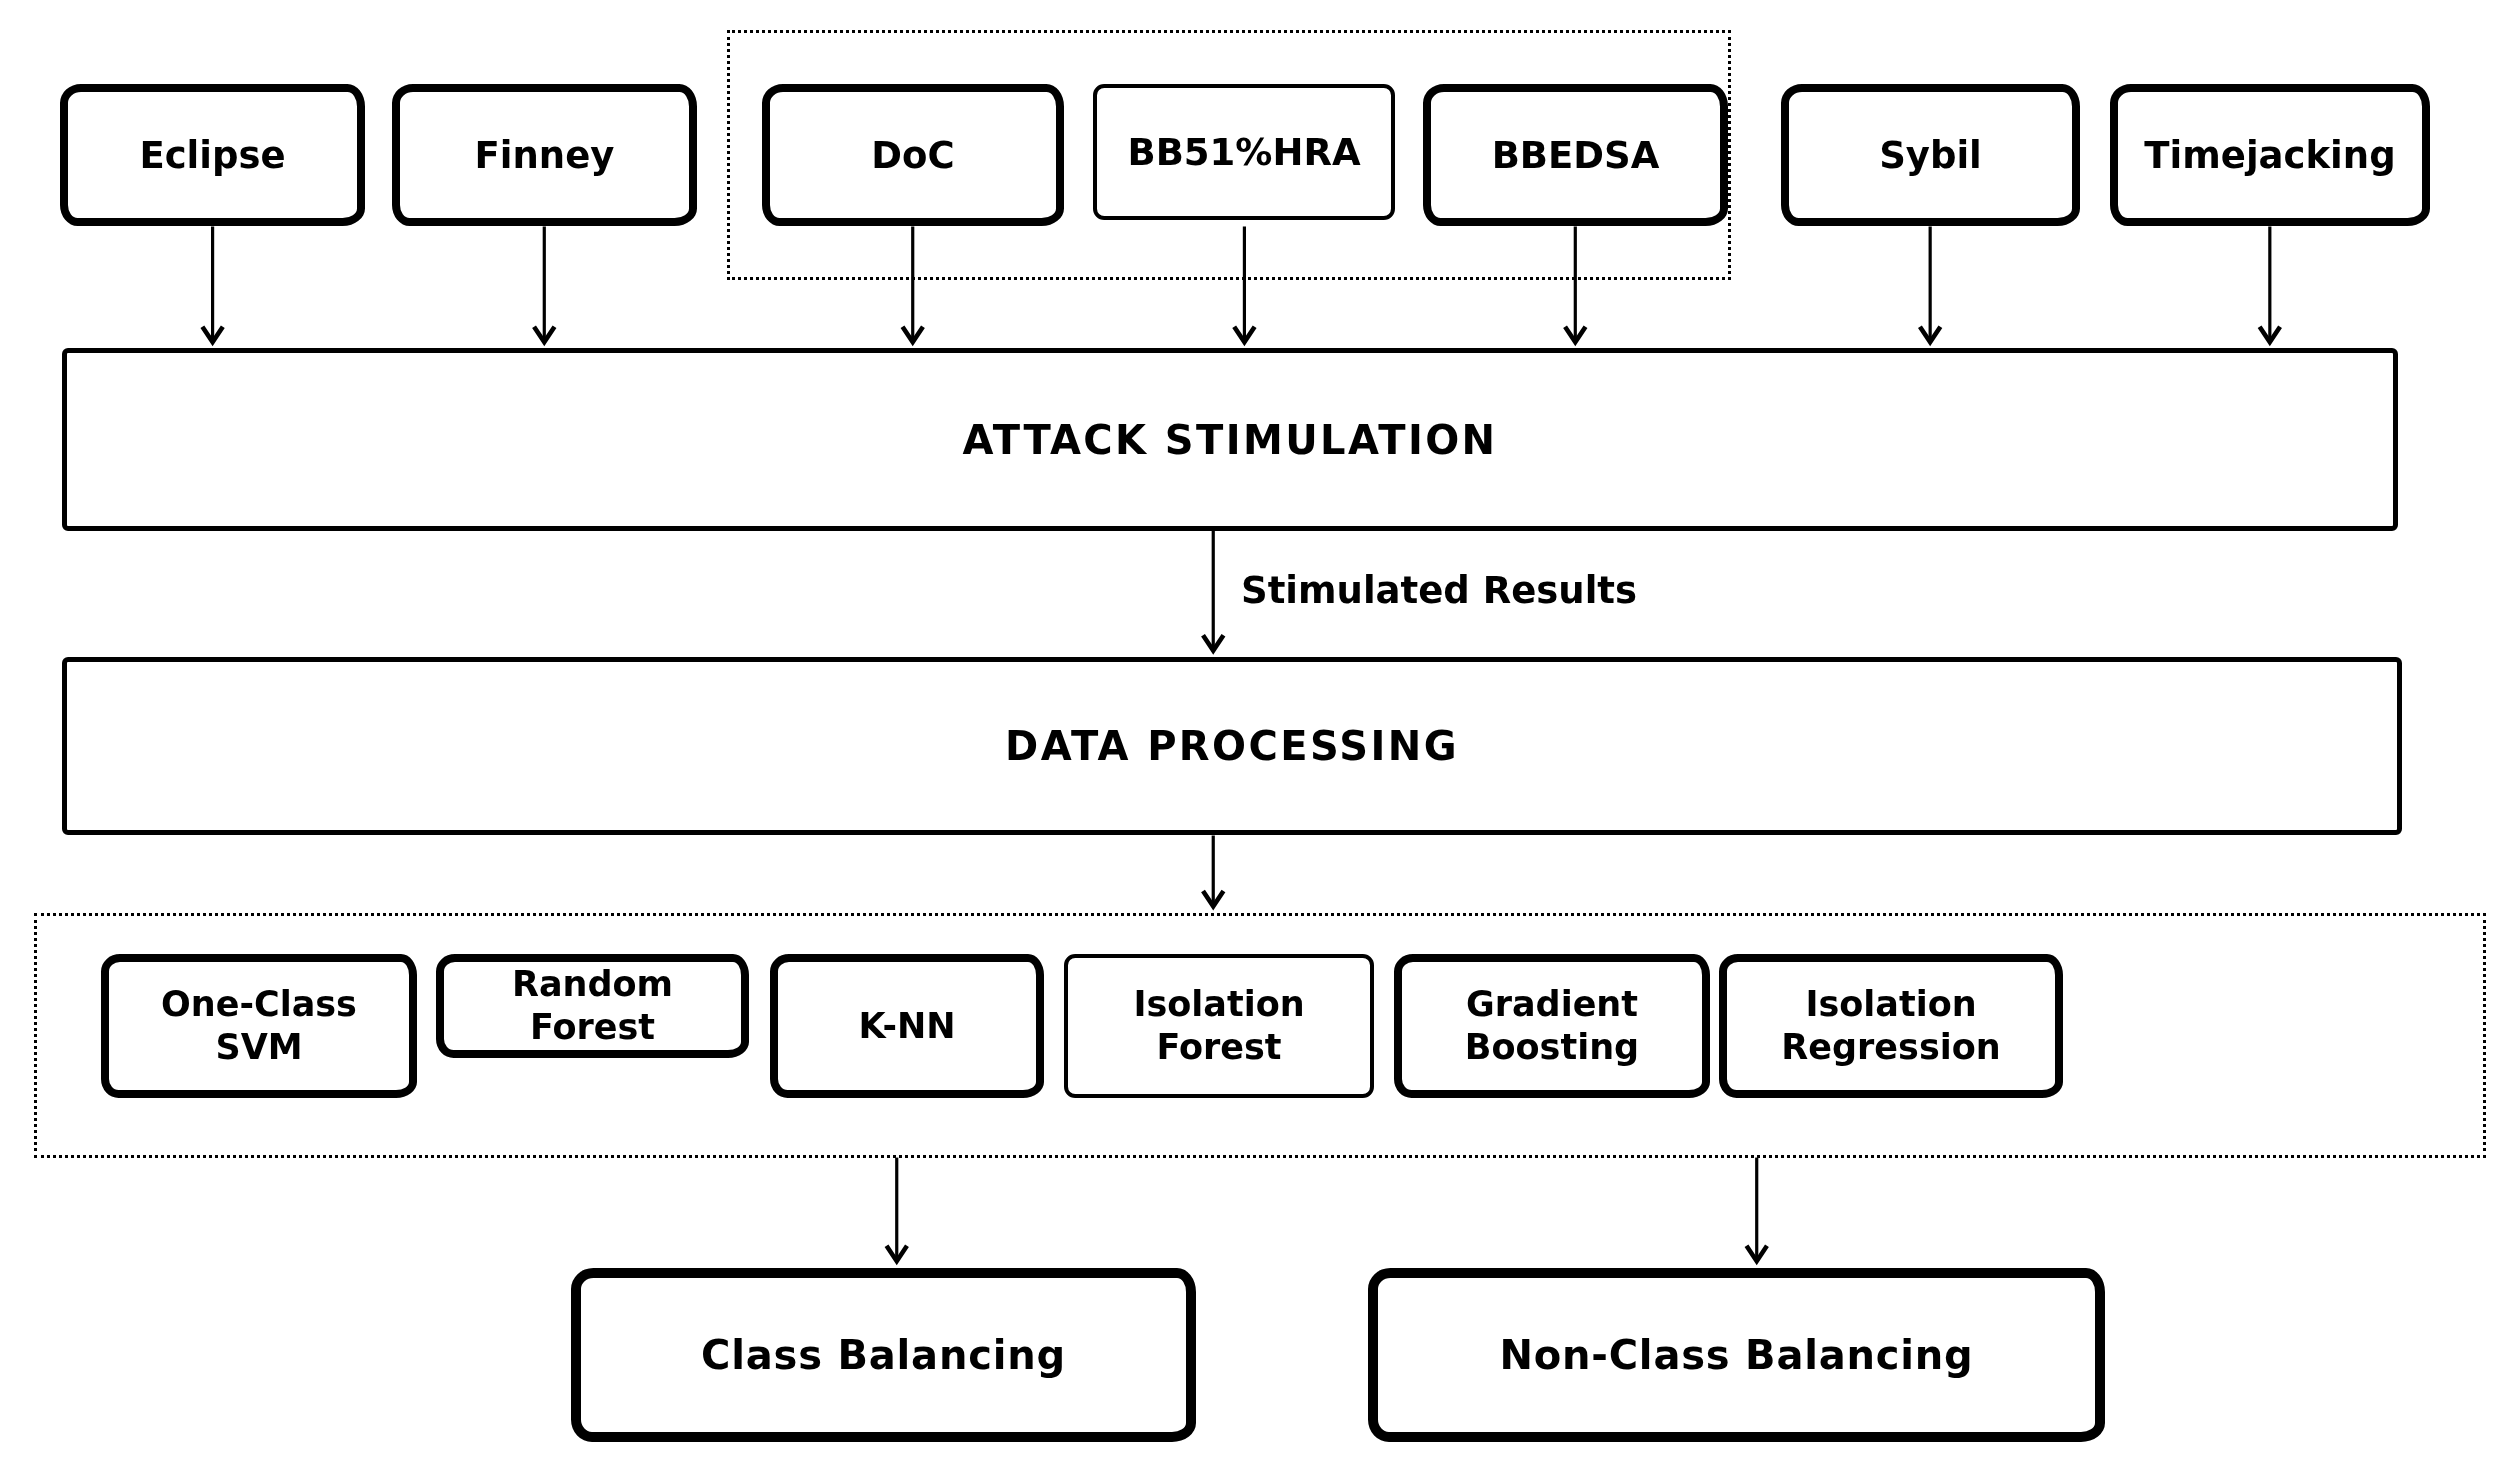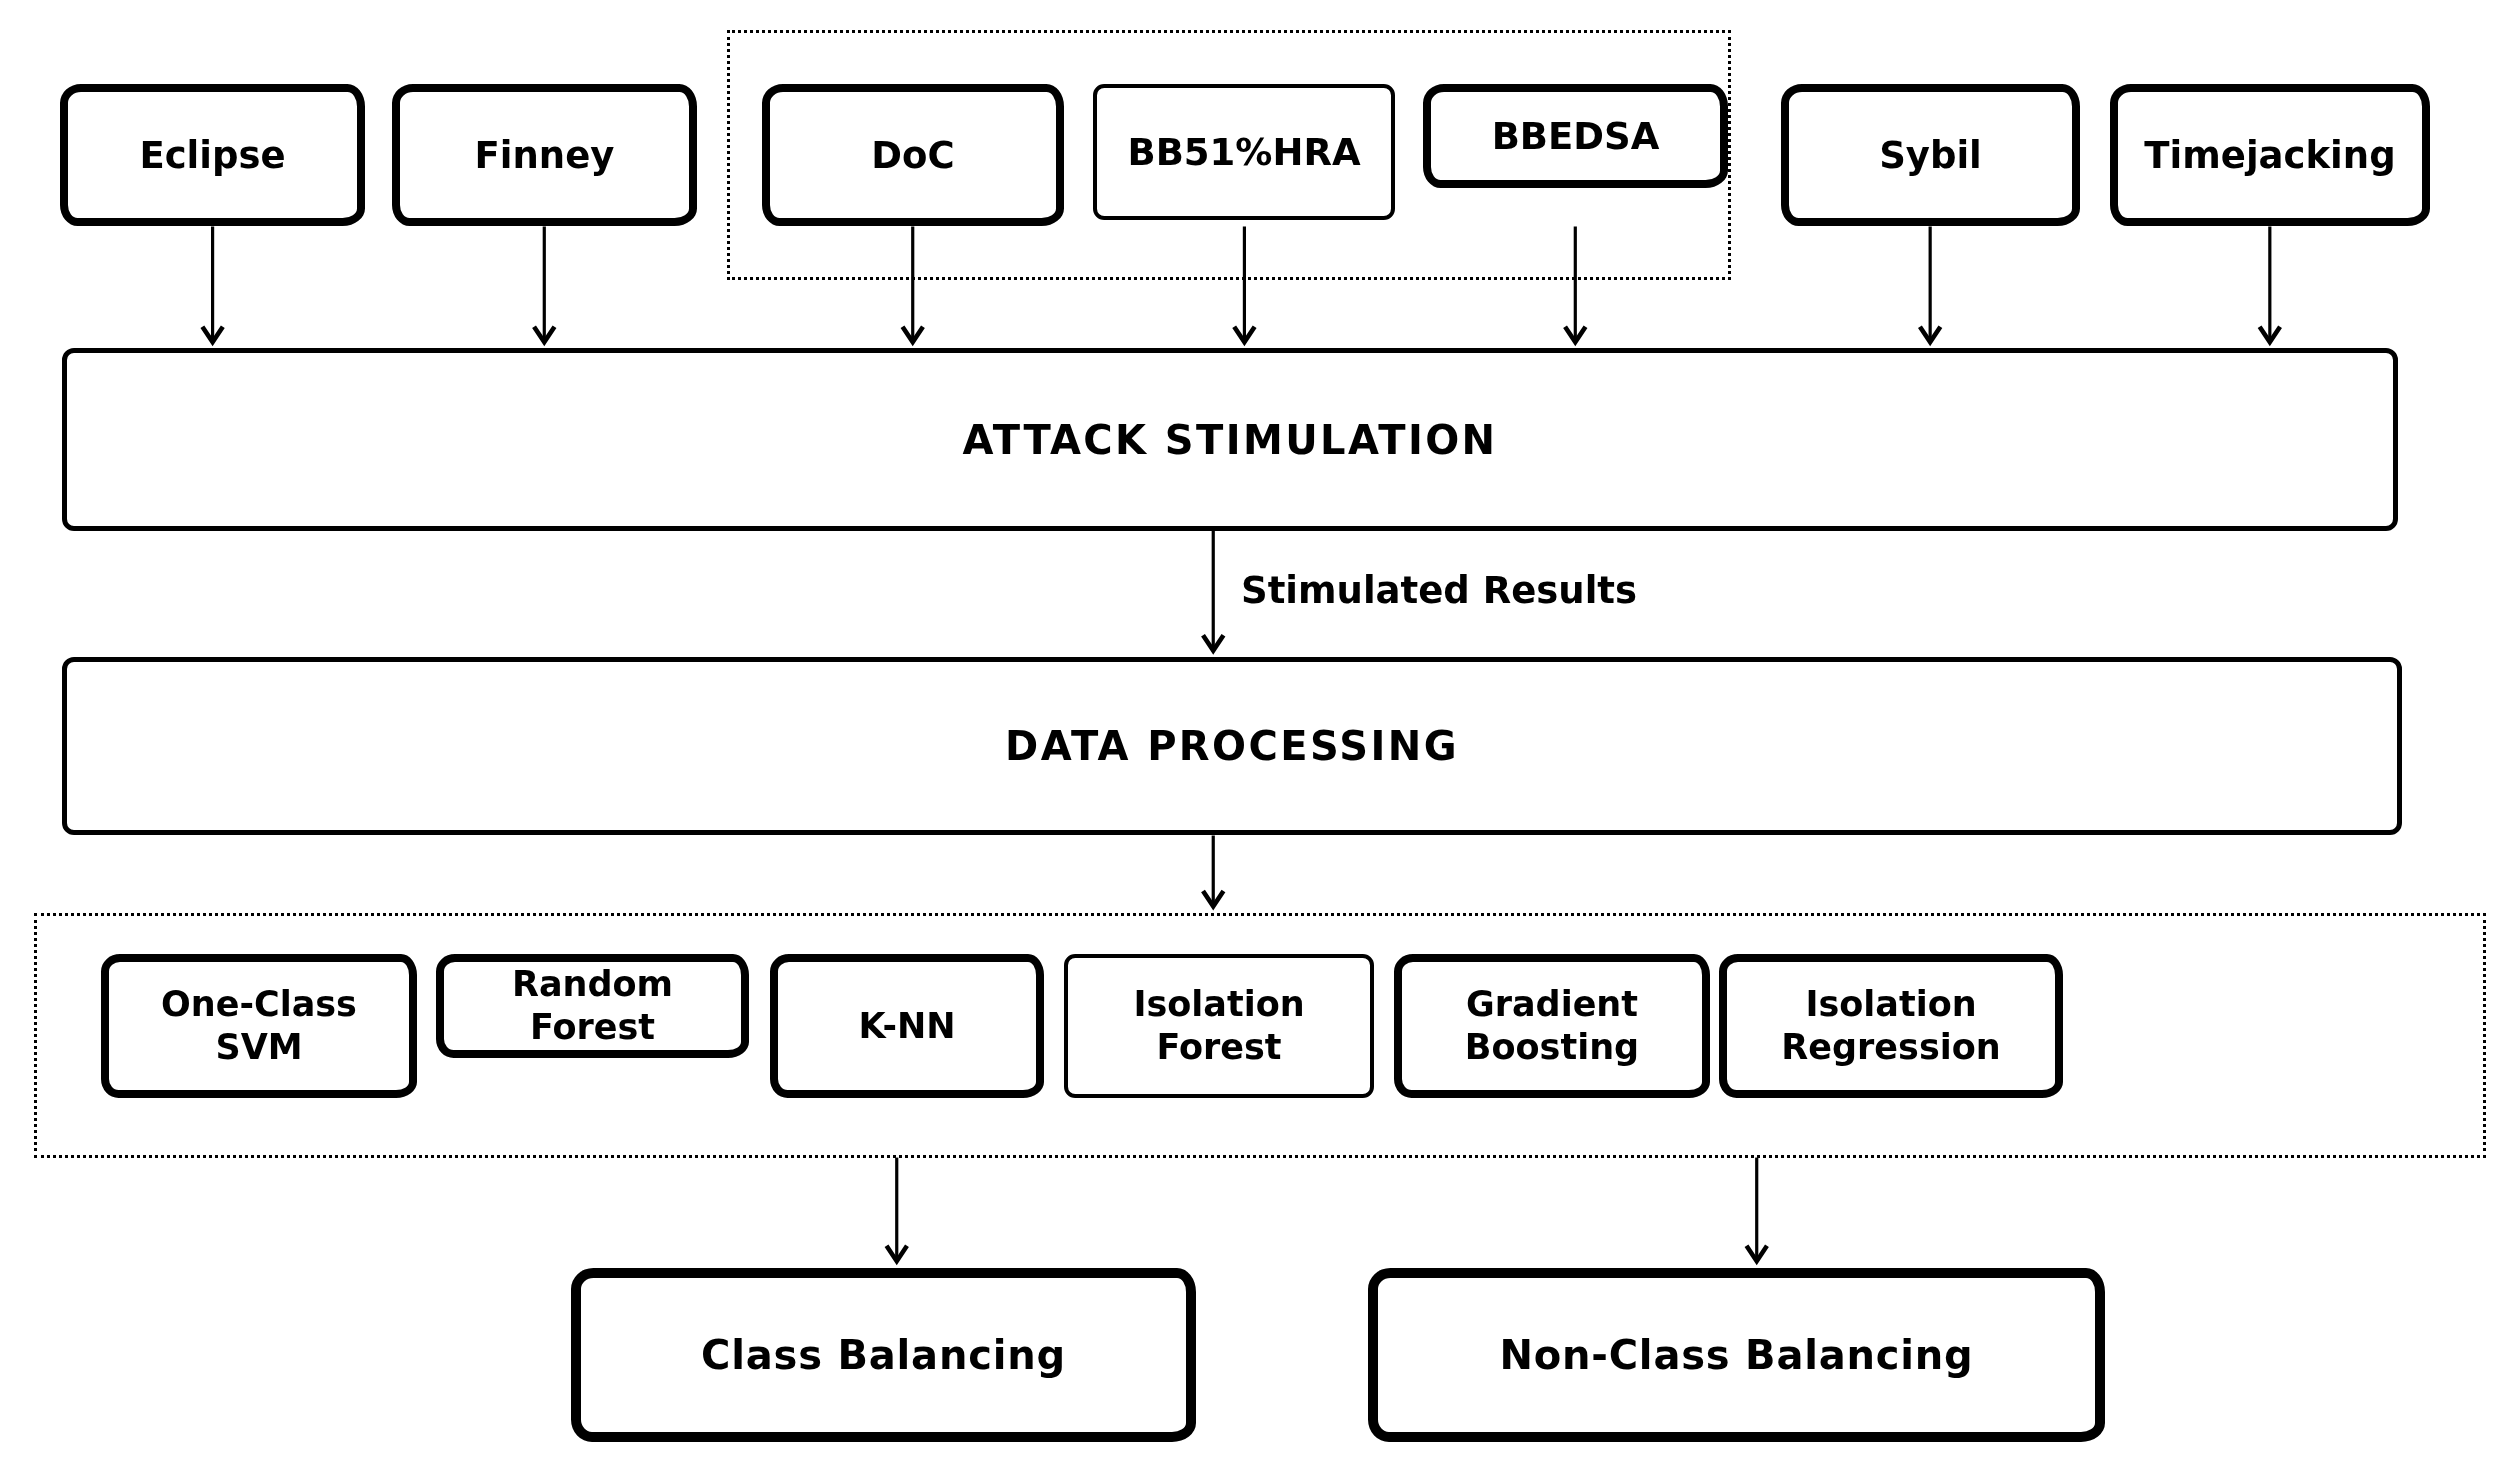--- a/index.html
+++ b/index.html
@@ -36,21 +36,21 @@
   }
   .model {
     font-size: 35px;
     line-height: 1.22;
     padding: 0 22.4px;
     border-radius: 19px 16px 21px 17.6px / 17.6px 21px 16px 19px;
   }
   .thin { border-width: 4px; border-radius: 11.2px; }
   .wide {
     border-width: 5.6px;
-    border-radius: 12px;
+    border-radius: 6px;
     font-size: 40px;
     letter-spacing: 2.4px;
   }
   .outcome {
     border-width: 10.4px;
     font-size: 40px;
     letter-spacing: 0.8px;
     border-radius: 22.4px 19px 24px 21px / 21px 24px 19px 22.4px;
   }
   .flow-label {
@@ -95,21 +95,21 @@
   </div>
   <div class="box r1" style="left:392px; top:84px; width:305px; height:142px">
     <span>Finney</span>
   </div>
   <div class="box r1" style="left:762px; top:84px; width:302px; height:142px">
     <span>DoC</span>
   </div>
   <div class="box r1 thin" style="left:1093px; top:84px; width:302px; height:136px">
     <span>BB51%HRA</span>
   </div>
-  <div class="box r1" style="left:1423px; top:84px; width:305px; height:104px">
+  <div class="box r1" style="left:1423px; top:84px; width:305px; height:142px">
     <span>BBEDSA</span>
   </div>
   <div class="box r1" style="left:1781px; top:84px; width:299px; height:142px">
     <span>Sybil</span>
   </div>
   <div class="box r1" style="left:2110px; top:84px; width:320px; height:142px">
     <span>Timejacking</span>
   </div>
 
   <div class="box wide" style="left:62px; top:348px; width:2336px; height:183px">

